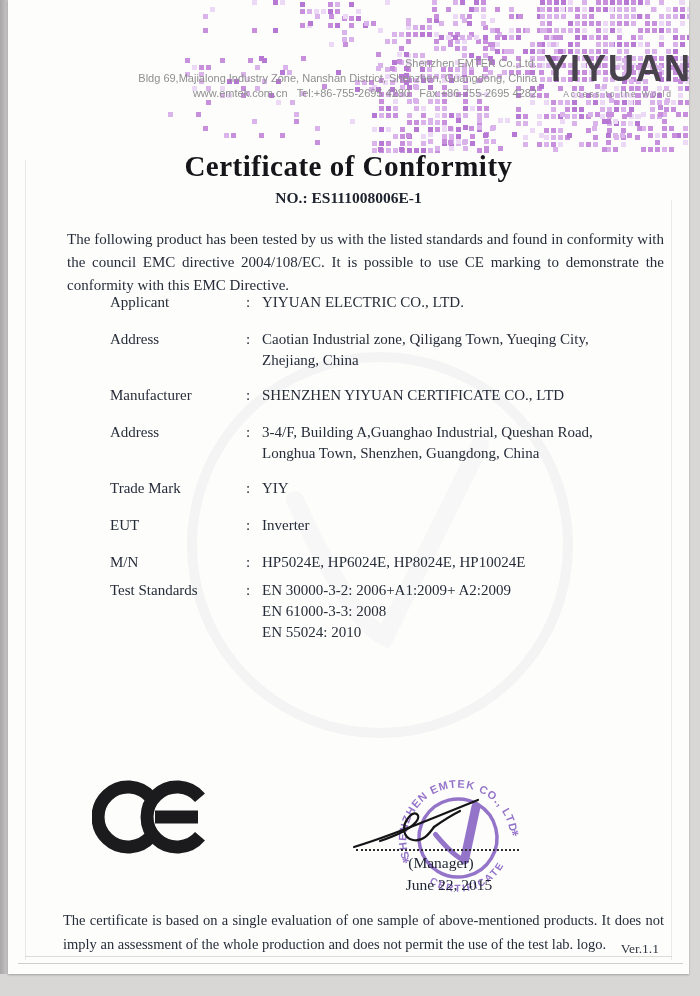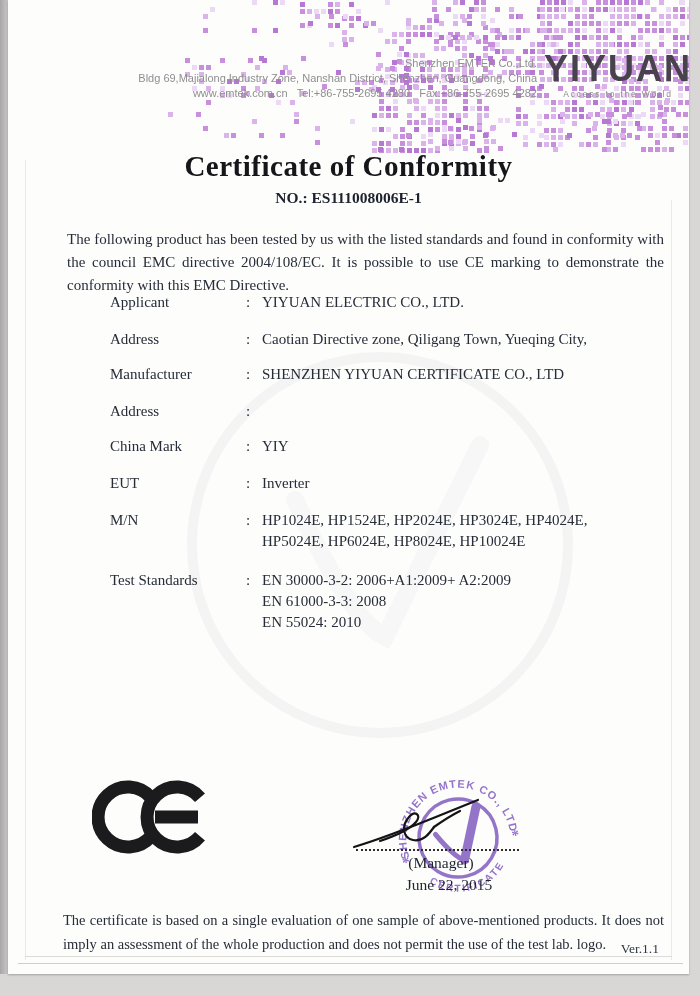--- a/index.html
+++ b/index.html
@@ -62,21 +62,21 @@
     position:absolute;left:59px;top:228px;width:597px;
     font-size:15px;line-height:23px;color:#262c38;text-align:justify;
   }
 
   
   .fields{position:absolute;left:102px;top:292px;width:525px;color:#262c38;}
   .frow{display:flex;font-size:15px;line-height:21px;}
   .flabel{width:136px;flex:none;}
   .fcolon{width:16px;flex:none;}
   .fvalue div{white-space:nowrap;}
-  .mt16{margin-top:16px}.mt14{margin-top:14px}.mt15{margin-top:18px}
+  .mt16{margin-top:16px}.mt14{margin-top:14px}.mt15{margin-top:7px}
 
   
   .ce{position:absolute;left:84px;top:779px;}
 
   
   .stamp{position:absolute;left:380px;top:768px;width:140px;height:140px;
     opacity:.82;mix-blend-mode:multiply;}
   .sig{position:absolute;left:342px;top:793px;}
   .dotline{position:absolute;left:348px;top:836px;width:163px;height:13px;
     border-bottom:2px dotted #2c2c2e;}
@@ -977,58 +977,62 @@
       <div class="fcolon">:</div>
       <div class="fvalue">
         <div>YIYUAN ELECTRIC CO., LTD.</div>
       </div>
     </div>
 
     <div class="frow mt16">
       <div class="flabel">Address</div>
       <div class="fcolon">:</div>
       <div class="fvalue">
-        <div>Caotian Directive zone, Qiligang Town, Yueqing City,</div>
+        <div>Caotian Industrial zone, Qiligang Town, Yueqing City,</div>
+        <div>Zhejiang, China</div>
       </div>
     </div>
 
     <div class="frow mt14">
       <div class="flabel">Manufacturer</div>
       <div class="fcolon">:</div>
       <div class="fvalue">
         <div>SHENZHEN YIYUAN CERTIFICATE CO., LTD</div>
       </div>
     </div>
 
     <div class="frow mt16">
       <div class="flabel">Address</div>
       <div class="fcolon">:</div>
+      <div class="fvalue">
+        <div>3-4/F, Building A,Guanghao Industrial, Queshan Road,</div>
+        <div>Longhua Town, Shenzhen, Guangdong, China</div>
+      </div>
     </div>
 
     <div class="frow mt14">
-      <div class="flabel">China Mark</div>
+      <div class="flabel">Trade Mark</div>
       <div class="fcolon">:</div>
       <div class="fvalue">
         <div>YIY</div>
       </div>
     </div>
 
     <div class="frow mt16">
       <div class="flabel">EUT</div>
       <div class="fcolon">:</div>
       <div class="fvalue">
         <div>Inverter</div>
       </div>
     </div>
 
     <div class="frow mt16">
       <div class="flabel">M/N</div>
       <div class="fcolon">:</div>
       <div class="fvalue">
-        <div>HP1024E, HP1524E, HP2024E, HP3024E, HP4024E,</div>
         <div>HP5024E, HP6024E, HP8024E, HP10024E</div>
       </div>
     </div>
 
     <div class="frow mt15">
       <div class="flabel">Test Standards</div>
       <div class="fcolon">:</div>
       <div class="fvalue">
         <div>EN 30000-3-2: 2006+A1:2009+ A2:2009</div>
         <div>EN 61000-3-3: 2008</div>

